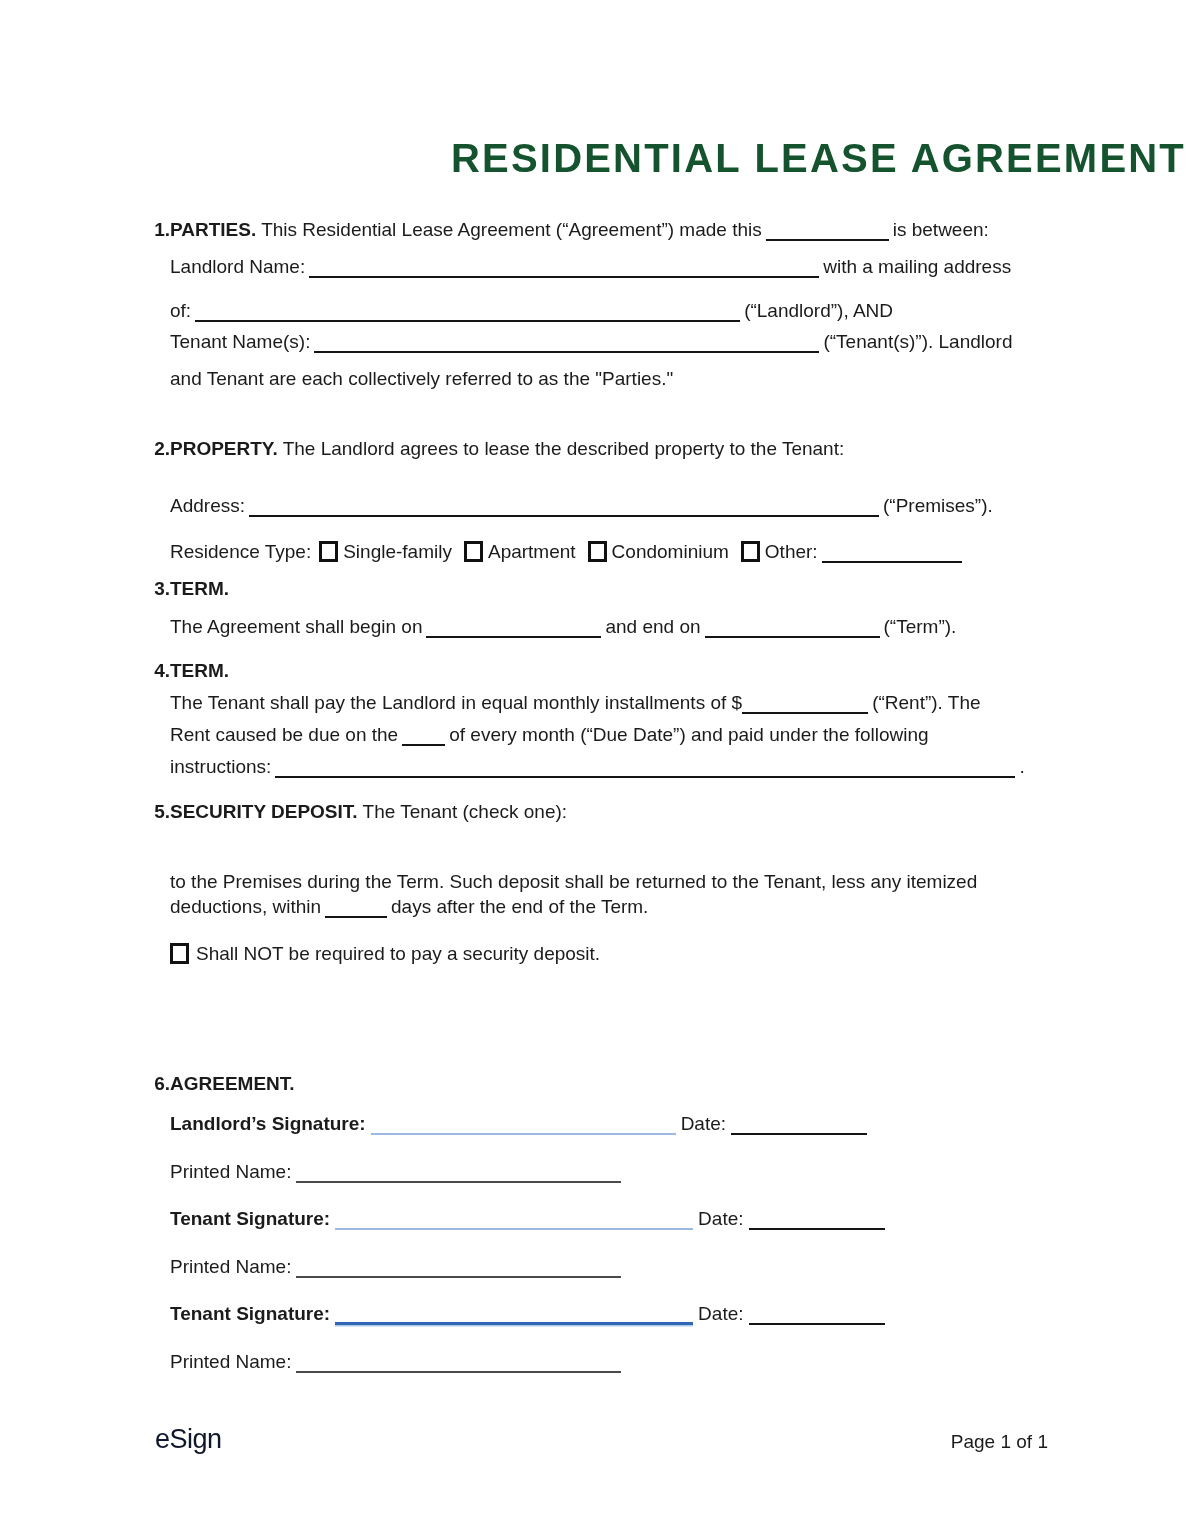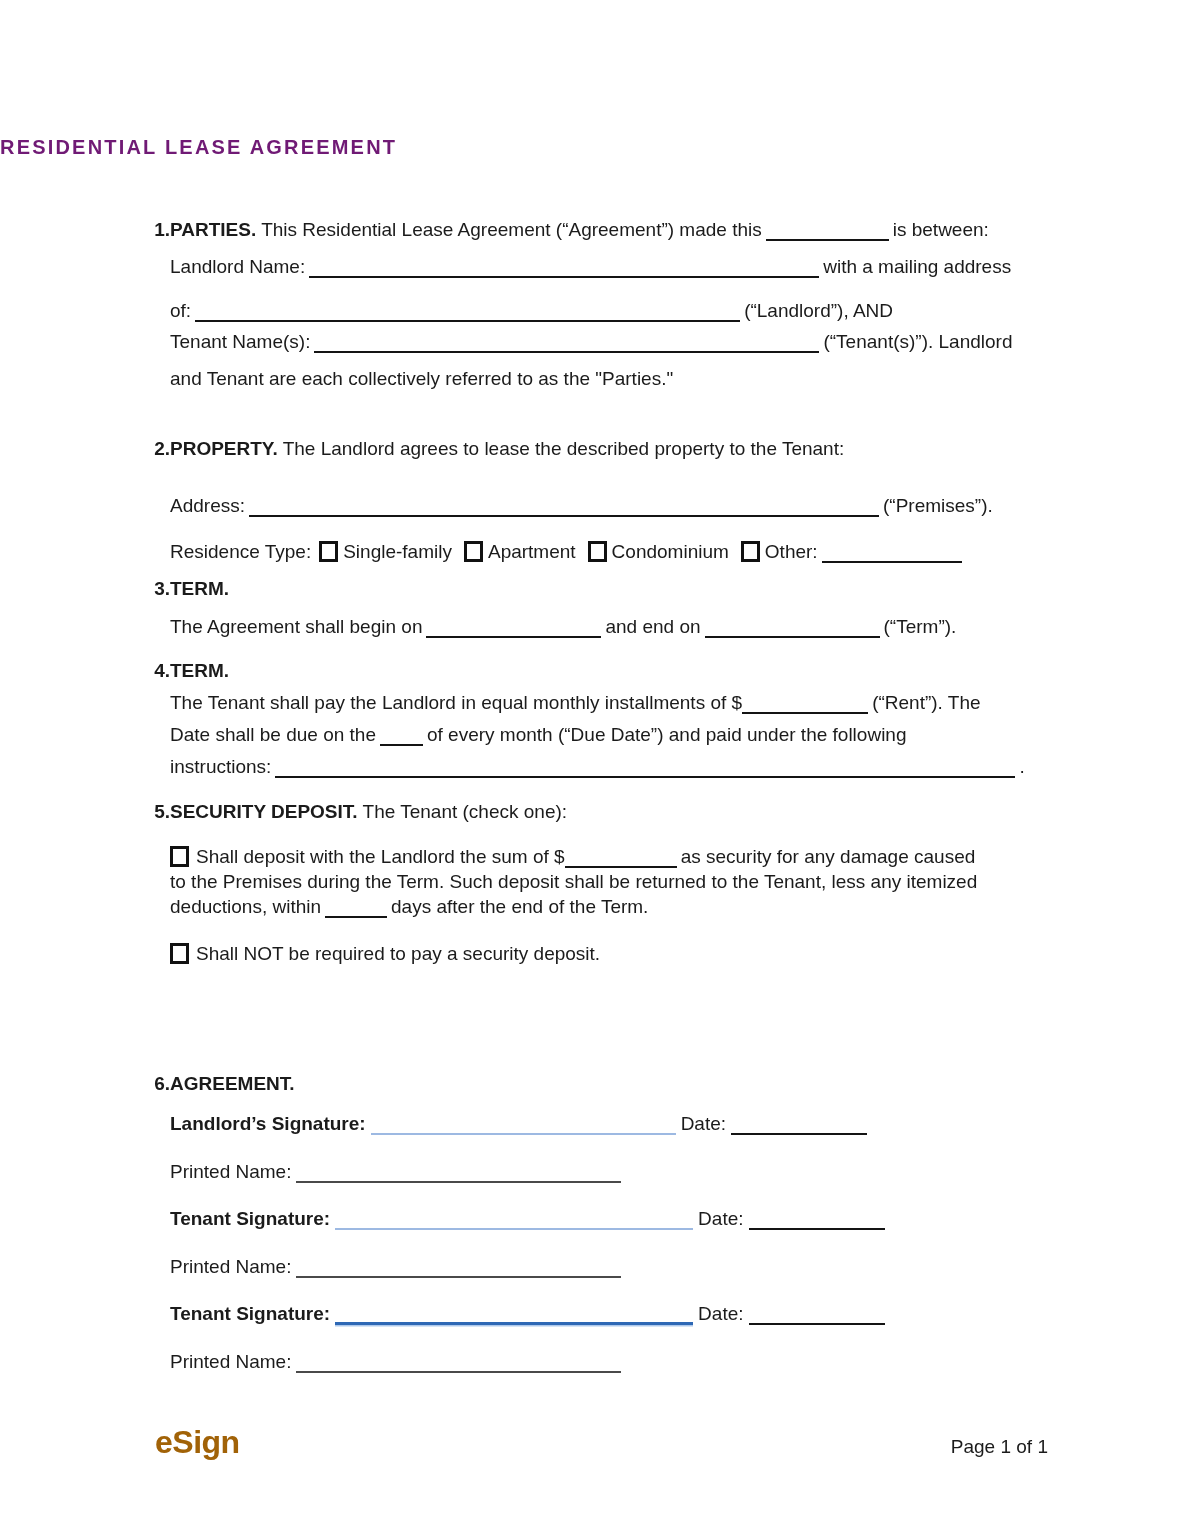--- a/index.html
+++ b/index.html
@@ -18,23 +18,23 @@
     left:170px;
     white-space:nowrap;
     line-height:24px;
     text-align:right;
   }
   .line.numbered { left:137px; }
   .num { display:inline-block; width:33px; font-weight:bold; }
   .hd { font-weight:bold; }
   .title {
     position:absolute; top:136px; left:0; width:100%;
-    text-align:left;
-    font-size:20px; font-weight:bold; letter-spacing:2.2px;
-    color:#701a75;
+    text-align:right;
+    font-size:40px; font-weight:bold; letter-spacing:2.2px;
+    color:#14532d;
   }
   .blank {
     display:inline-block;
     height:18px;
     border-bottom:2px solid #141414;
     vertical-align:-5px;
     margin:0 4px;
   }
   .checkbox {
     display:inline-block;
@@ -53,21 +53,21 @@
   }
   .sig-light { border-bottom:2.5px solid #9db9e2; }
   .sig-dark  { border-bottom:3px solid #2e68b5; box-shadow:0 1.5px 0 #aec9ec; }
   .date-line { border-bottom:2px solid #141414; }
   .pn-line   { border-bottom:2px solid #4a4a4a; }
   .footer {
     position:absolute; top:1424px; left:155px; right:138px;
     display:flex; justify-content:space-between; align-items:baseline;
   }
   .brand {
-    font-weight:700; font-size:32px; letter-spacing:-0.5px; color:#a16207;
+    font-weight:400; font-size:27px; letter-spacing:-0.5px; color:#0f172a;
   }
   .pagenum { font-size:19px; color:#1b1b1b; }
 </style>
 </head>
 <body>
 
 <div class="page">
 
   <div class="title">RESIDENTIAL LEASE AGREEMENT</div>
 
@@ -106,32 +106,29 @@
     <span>The Agreement shall begin on</span><span class="blank" style="width:175px"></span><span>and end on</span><span class="blank" style="width:175px"></span><span>(“Term”).</span>
   </div>
 
   <div class="line numbered" style="top:659px">
     <span class="num">4.</span><span class="hd">TERM.</span>
   </div>
   <div class="line" style="top:691px">
     <span>The Tenant shall pay the Landlord in equal monthly installments of $</span><span class="blank" style="width:126px;margin-left:0"></span><span>(“Rent”). The</span>
   </div>
   <div class="line" style="top:723px">
-    <span>Date shall be due on the</span><span class="blank" style="width:43px"></span><span>of every month (“Due Date”) and paid under the following</span>
+    <span>Rent caused be due on the</span><span class="blank" style="width:43px"></span><span>of every month (“Due Date”) and paid under the following</span>
   </div>
   <div class="line" style="top:755px">
     <span>instructions:</span><span class="blank" style="width:740px"></span><span>.</span>
   </div>
 
   <div class="line numbered" style="top:800px">
     <span class="num">5.</span><span class="hd">SECURITY DEPOSIT.</span>
     <span>The Tenant (check one):</span>
-  </div>
-  <div class="line" style="top:845px">
-    <span class="checkbox dep-cb"></span><span>Shall deposit with the Landlord the sum of $</span><span class="blank" style="width:112px;margin-left:0"></span><span>as security for any damage caused</span>
   </div>
   <div class="line" style="top:870px">
     <span>to the Premises during the Term. Such deposit shall be returned to the Tenant, less any itemized</span>
   </div>
   <div class="line" style="top:895px">
     <span>deductions, within</span><span class="blank" style="width:62px"></span><span>days after the end of the Term.</span>
   </div>
   <div class="line" style="top:942px">
     <span class="checkbox dep-cb"></span><span>Shall NOT be required to pay a security deposit.</span>
   </div>

